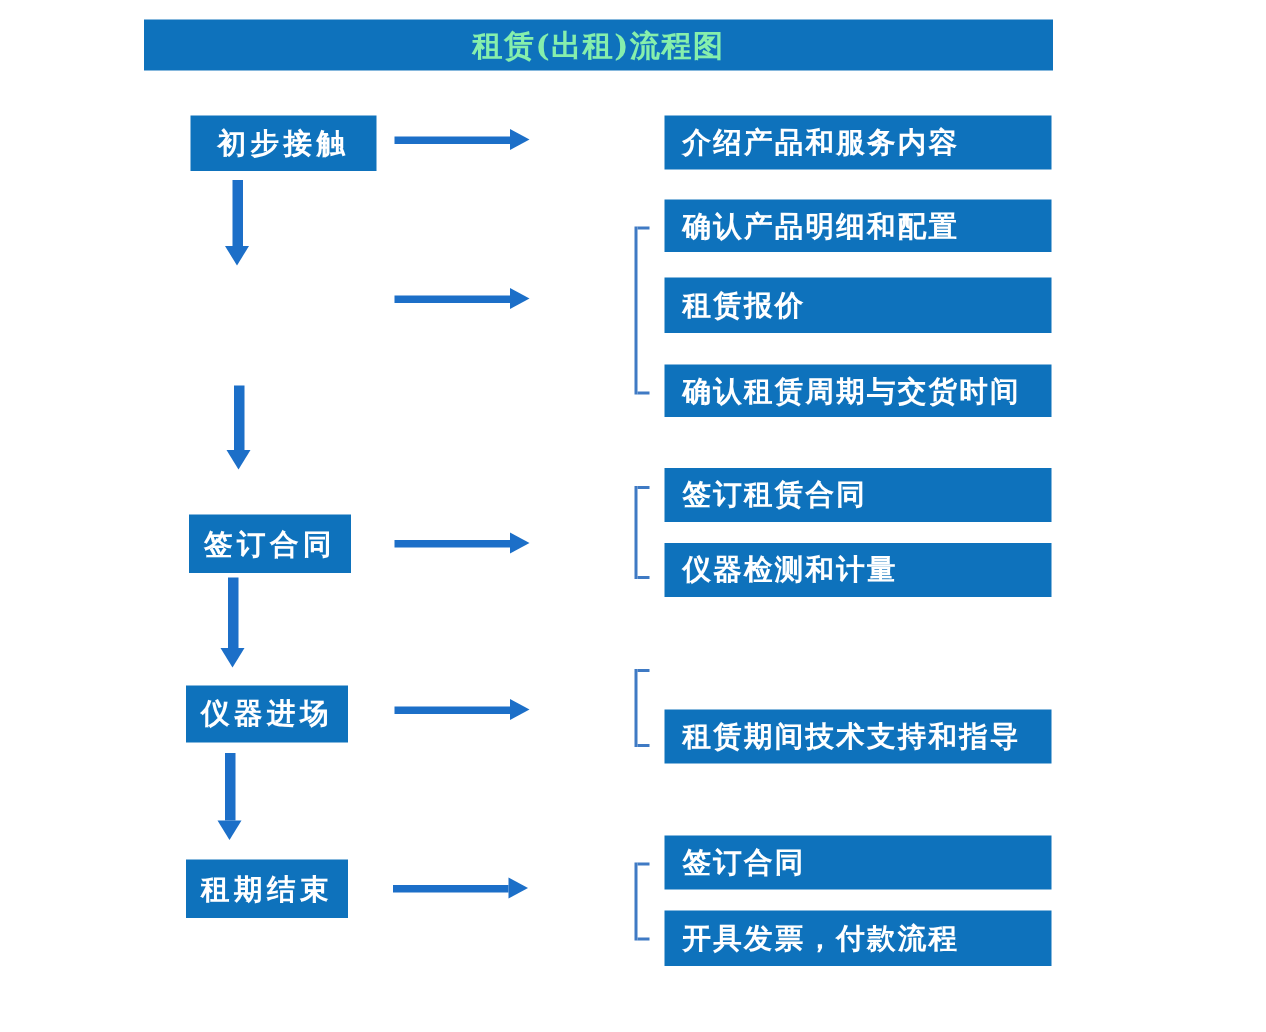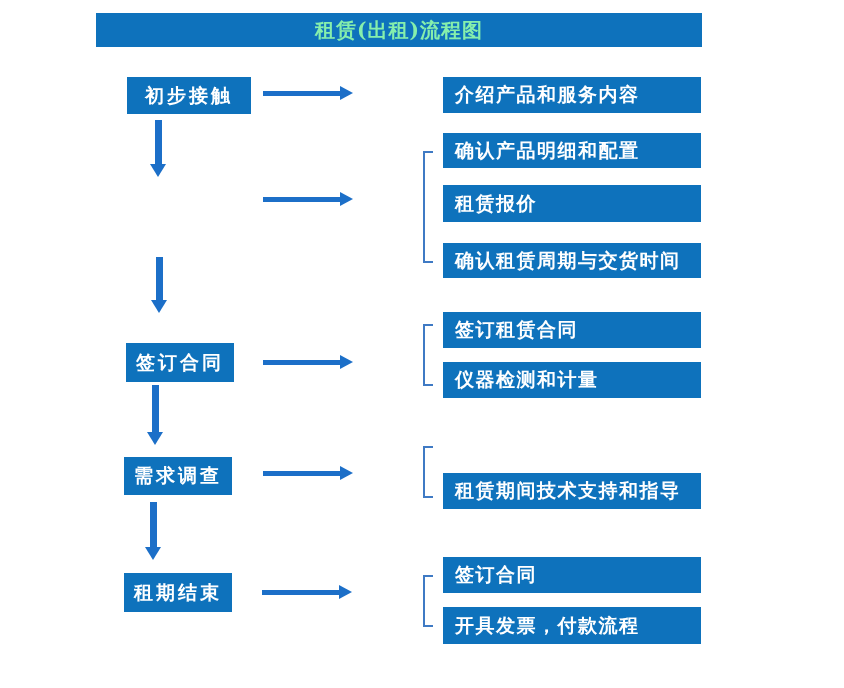--- a/index.html
+++ b/index.html
@@ -65,21 +65,21 @@
 <body>
 
 <div class="canvas">
 
   <div class="title-bar">
     <span>租赁(出租)流程图</span>
   </div>
 
   <div class="lbox" style="left:103px;top:77px;width:124px;height:37px">初步接触</div>
   <div class="lbox" style="left:102px;top:343px;width:108px;height:39px">签订合同</div>
-  <div class="lbox" style="left:100px;top:457px;width:108px;height:38px">需求调查</div>
+  <div class="lbox" style="left:100px;top:457px;width:108px;height:38px">仪器进场</div>
   <div class="lbox" style="left:100px;top:573px;width:108px;height:39px">租期结束</div>
 
   <div class="varrow" style="left:150px;top:120px;height:57px">
     <div class="shaft"></div>
     <div class="head"></div>
   </div>
   <div class="varrow" style="left:151px;top:257px;height:56px">
     <div class="shaft"></div>
     <div class="head"></div>
   </div>

